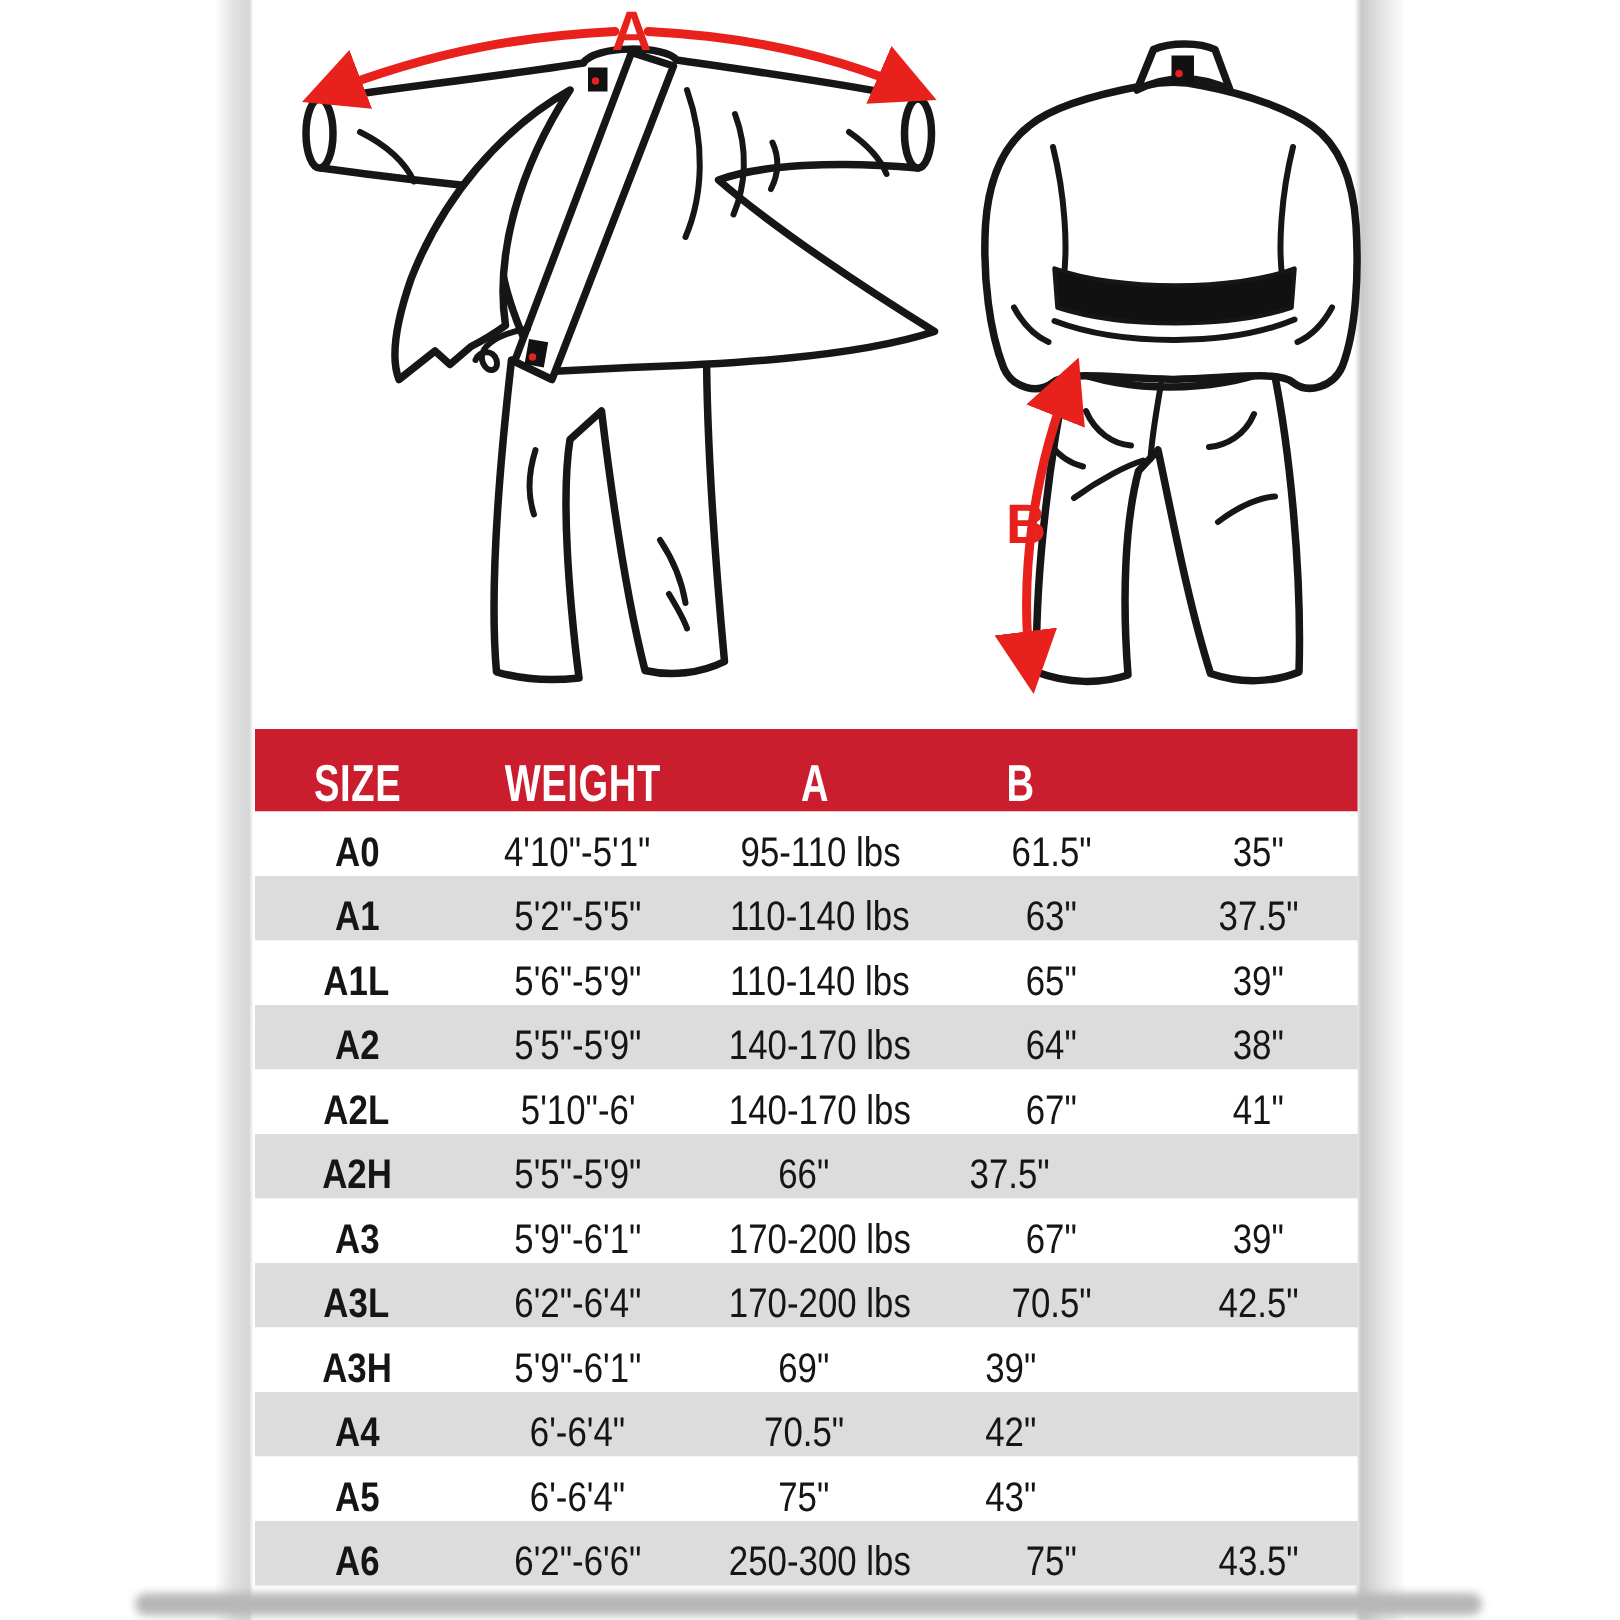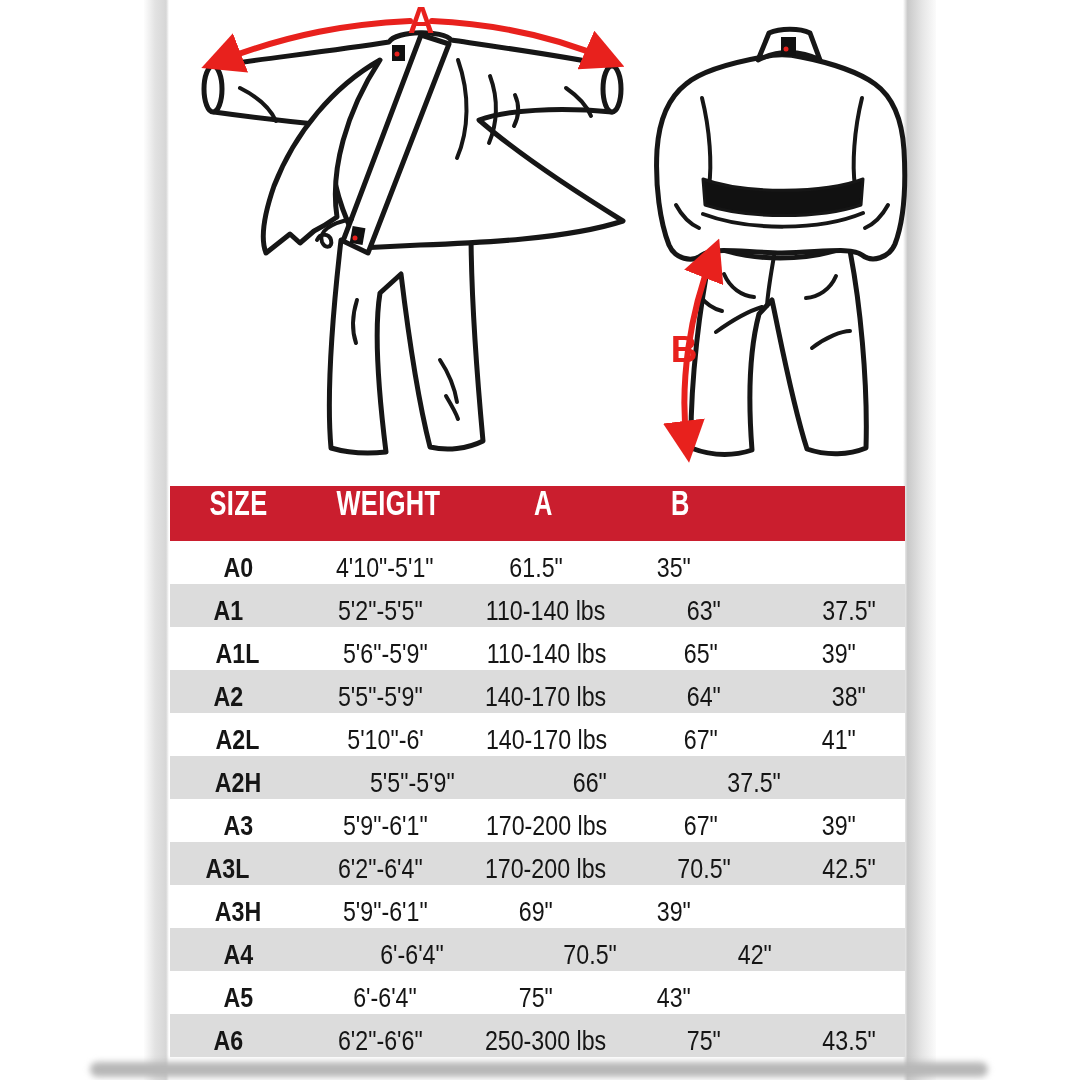--- a/index.html
+++ b/index.html
@@ -16,23 +16,23 @@
     position:absolute;left:903px;top:0;width:33px;height:1080px;
     background:linear-gradient(90deg,#ffffff 0%,#c9c9c9 14%,#e7e7e7 60%,#fbfbfb 100%);
   }
   .shadow-bottom{
     position:absolute;left:90px;top:1062px;width:898px;height:15px;
     background:#b7b7b7;border-radius:8px;filter:blur(3px);
   }
   .art{position:absolute;left:0;top:0;}
   
   .size-table{position:absolute;left:170px;top:486px;width:735px;}
-  .t-head{display:flex;align-items:flex-start;height:55px;}
+  .t-head{display:flex;align-items:flex-end;height:55px;}
   .t-row{display:flex;align-items:flex-end;height:43px;background:#ffffff;}
-  .t-row.alt{background:#dcdcdc;gap:27px;}
+  .t-row.alt{background:#dcdcdc;}
   .c0{width:18.5%;}.c1{width:21.5%;}.c2{width:22.5%;}.c3{width:19.5%;}.c4{width:18%;}
   .cell{text-align:center;}
   .t-head .cell span{
     display:inline-block;color:#ffffff;font-size:31px;font-weight:700;
     transform:scale(0.82,1.12);letter-spacing:.5px;white-space:nowrap;
   }
   .t-row .cell span{
     display:inline-block;color:#151515;font-size:27px;font-weight:400;
     transform:scale(0.86,1.02);white-space:nowrap;
   }
@@ -151,20 +151,21 @@
     <div class="t-head" id="thead" style="background: rgb(202, 30, 46);">
         <div class="cell c0"><span>SIZE</span></div>
         <div class="cell c2"><span>WEIGHT</span></div>
         <div class="cell c3"><span>A</span></div>
         <div class="cell c4"><span>B</span></div>
       </div>
     <div id="tbody">
         <div class="t-row">
           <div class="cell c0"><span>A0</span></div>
           <div class="cell c1"><span>4'10"-5'1"</span></div>
+          <div class="cell c2"><span>95-110 lbs</span></div>
           <div class="cell c3"><span>61.5"</span></div>
           <div class="cell c4"><span>35"</span></div>
         </div>
         <div class="t-row alt">
           <div class="cell c0"><span>A1</span></div>
           <div class="cell c1"><span>5'2"-5'5"</span></div>
           <div class="cell c2"><span>110-140 lbs</span></div>
           <div class="cell c3"><span>63"</span></div>
           <div class="cell c4"><span>37.5"</span></div>
         </div>

